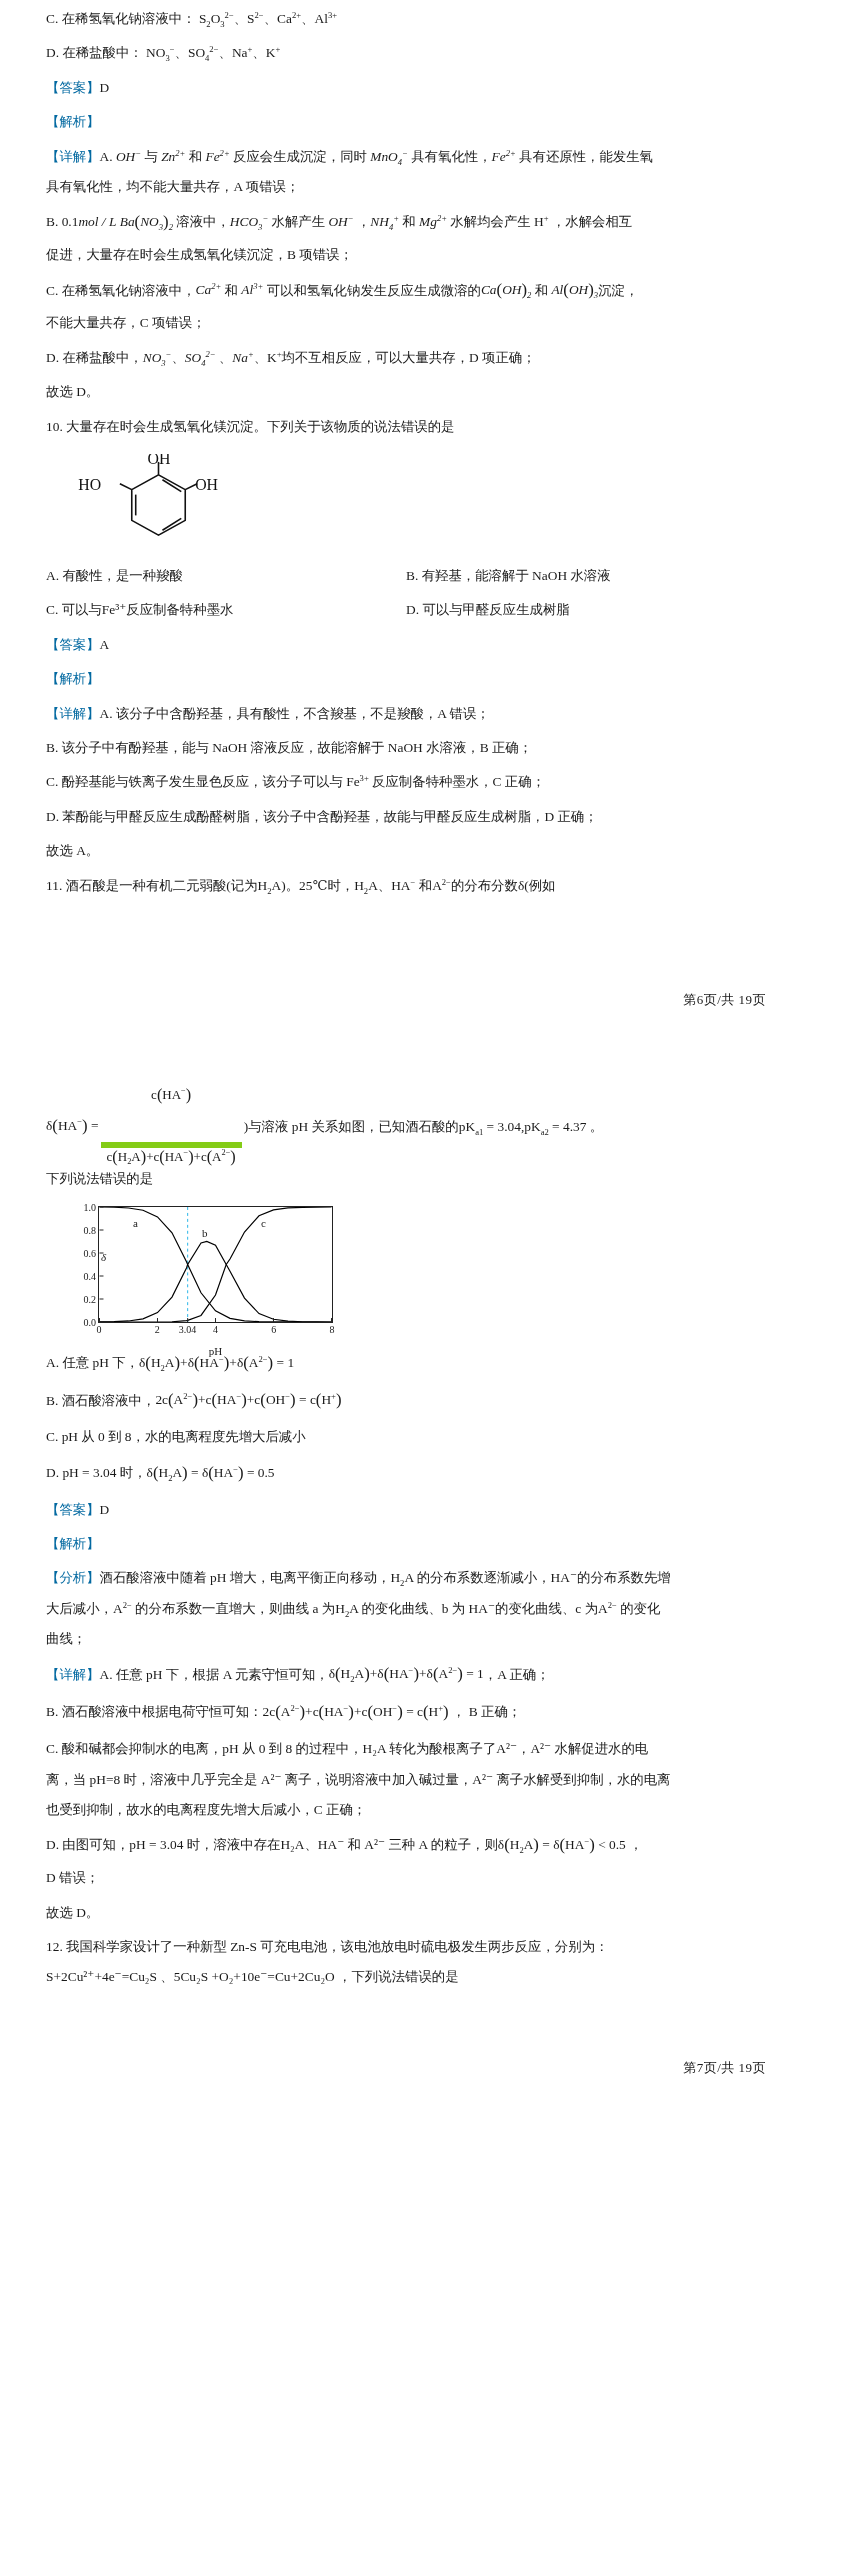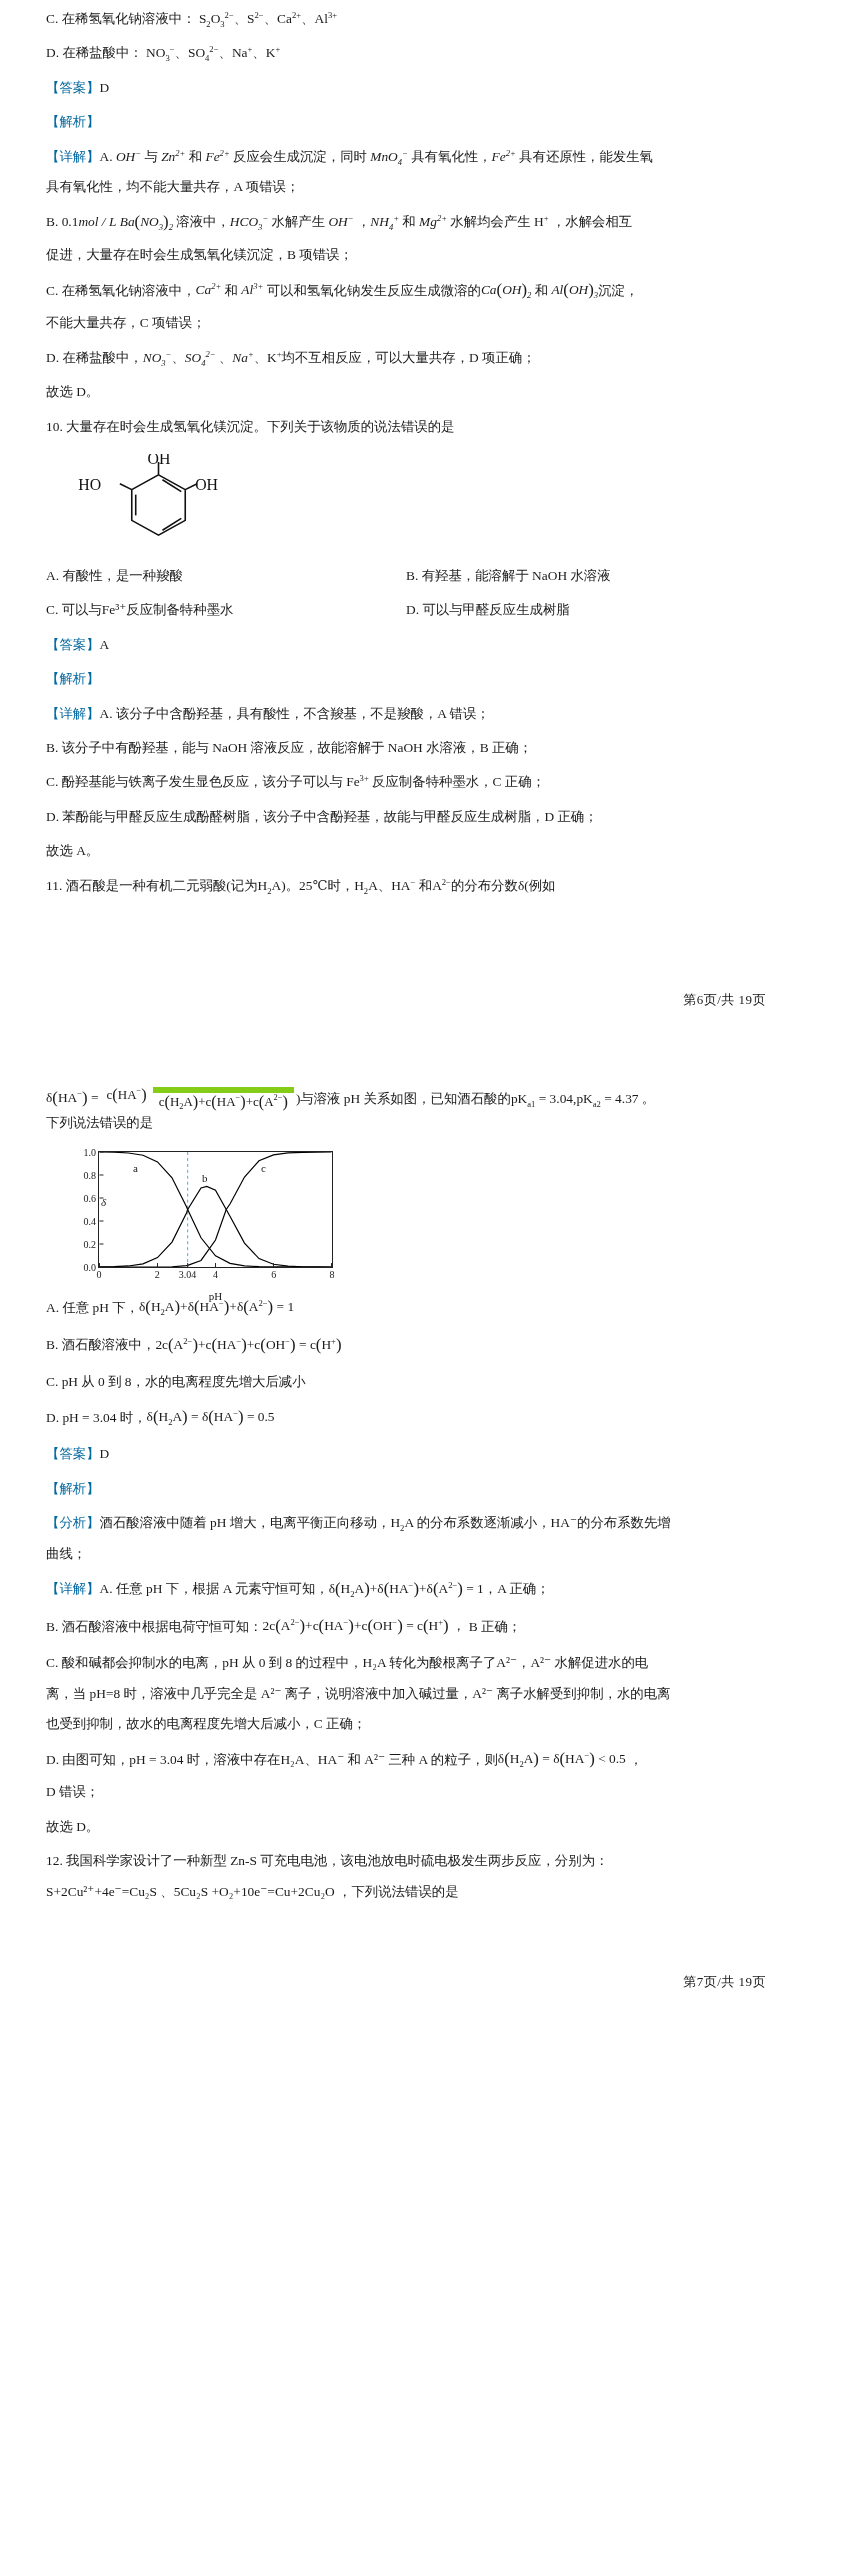--- a/index.html
+++ b/index.html
@@ -78,23 +78,25 @@
   }
   
   .frac-block {
     display: flex;
     align-items: center;
     margin: 0 0 6px 0;
     line-height: 1.0;
   }
   .frac {
     display: inline-flex;
-    flex-direction: row;
+    flex-direction: column;
+    align-items: center;
     vertical-align: middle;
     margin: 0 2px;
+    gap: 38px;
   }
   .frac .num {
     padding: 0 6px 1px 6px;
     font-size: 13px;
   }
   .frac .den {
     border-top: 6px solid #84cc16;
     padding: 1px 6px 0 6px;
     font-size: 13px;
   }
@@ -367,20 +369,23 @@
   </div>
 
   <div class="line">
     <span class="tag">【解析】</span>
   </div>
 
   <div class="line tight">
     <span class="tag">【分析】</span><span>酒石酸溶液中随着 pH 增大，电离平衡正向移动，</span><span class="mu">H<sub>2</sub>A</span><span> 的分布系数逐渐减小，HA⁻的分布系数先增</span>
   </div>
 
+  <div class="line tight">
+    <span>大后减小，</span><span class="mu">A<sup>2−</sup></span><span> 的分布系数一直增大，则曲线 a 为</span><span class="mu">H<sub>2</sub>A</span><span> 的变化曲线、b 为 HA⁻的变化曲线、c 为</span><span class="mu">A<sup>2−</sup></span><span> 的变化</span>
+  </div>
 
   <div class="line">曲线；</div>
 
   <div class="line">
     <span class="tag">【详解】</span><span>A. 任意 pH 下，根据 A 元素守恒可知，</span><span class="mu">δ<span class="paren-big">(</span>H<sub>2</sub>A<span class="paren-big">)</span>+δ<span class="paren-big">(</span>HA<sup>−</sup><span class="paren-big">)</span>+δ<span class="paren-big">(</span>A<sup>2−</sup><span class="paren-big">)</span> = 1</span><span>，A 正确；</span>
   </div>
 
   <div class="line">
     <span>B. 酒石酸溶液中根据电荷守恒可知：</span><span class="mu">2c<span class="paren-big">(</span>A<sup>2−</sup><span class="paren-big">)</span>+c<span class="paren-big">(</span>HA<sup>−</sup><span class="paren-big">)</span>+c<span class="paren-big">(</span>OH<sup>−</sup><span class="paren-big">)</span> = c<span class="paren-big">(</span>H<sup>+</sup><span class="paren-big">)</span> ，</span><span> B 正确；</span>
   </div>

